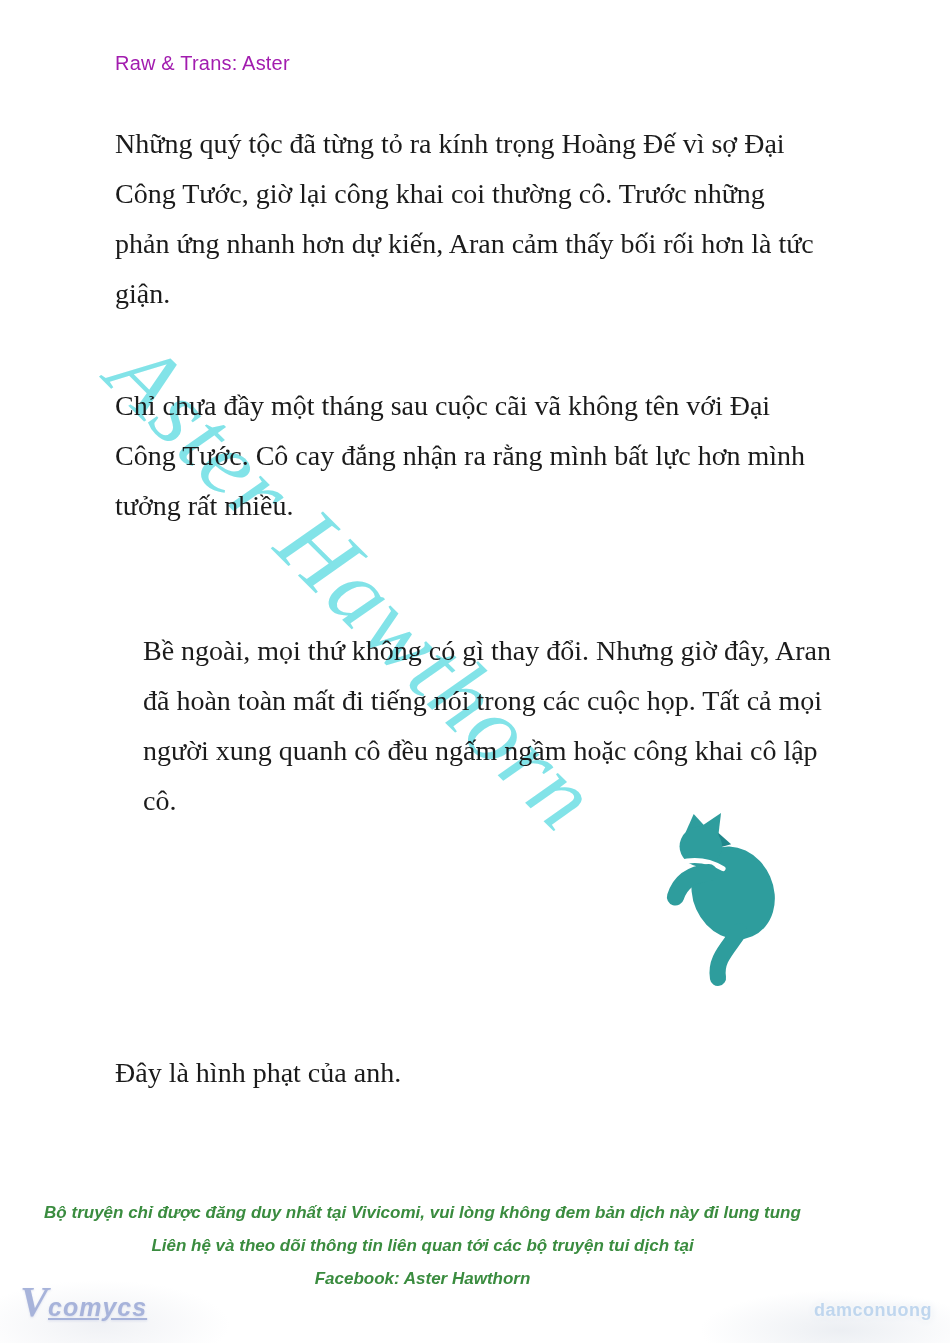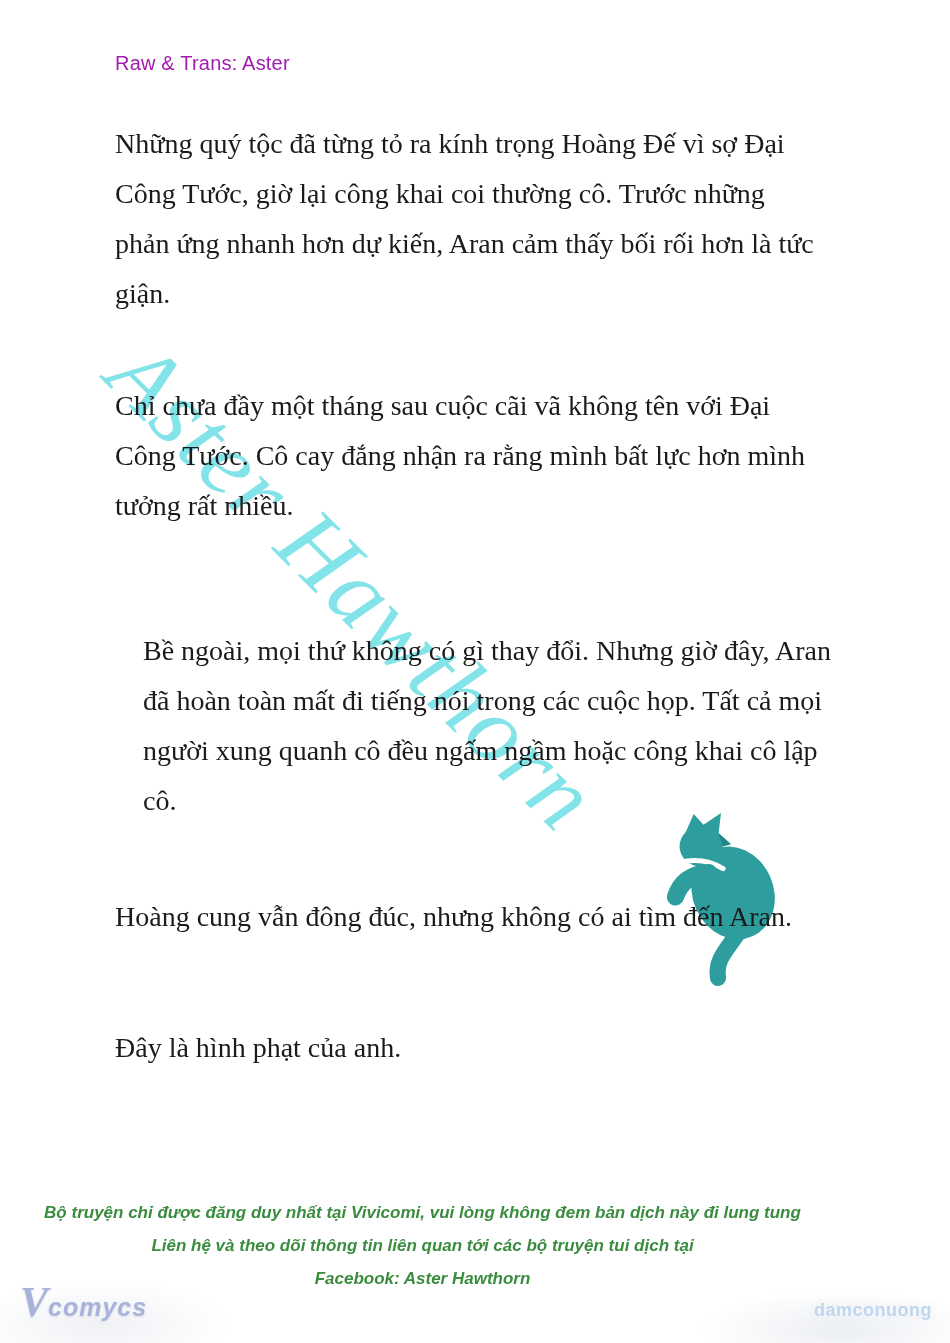--- a/index.html
+++ b/index.html
@@ -36,21 +36,21 @@
   .para{
     position:absolute;left:115px;width:760px;
     font-size:28px;line-height:50px;color:#1b1b1b;
     white-space:pre-line;
     z-index:2;
   }
   .p0{top:119px;}
   .p1{top:381px;}
   .p2{top:626px;margin-left:28px;}
   .p3{top:892px;}
-  .p4{top:1023px;}
+  .p4{top:1048px;}
   .footer{
     position:absolute;left:0;top:1196px;width:845px;
     text-align:center;
     font-family:"Liberation Sans","DejaVu Sans",sans-serif;
     font-style:italic;font-weight:bold;
     font-size:17px;line-height:33px;color:#3a8c3f;
     z-index:2;
   }
   .vcomycs{
     position:absolute;left:20px;top:1282px;
@@ -59,21 +59,21 @@
     z-index:3;
     text-shadow:0 1px 2px rgba(190,198,225,.5);
     white-space:nowrap;
   }
   .vcomycs .v{
     font-family:"Liberation Serif","DejaVu Serif",serif;
     font-size:42px;font-weight:bold;line-height:40px;
   }
   .vcomycs .rest{
     font-family:"Liberation Sans","DejaVu Sans",sans-serif;
-    font-size:25px;font-weight:bold;letter-spacing:1px;
+    font-size:25px;font-weight:bold;letter-spacing:1px;text-decoration:underline;
   }
   .damconuong{
     position:absolute;right:18px;top:1300px;
     font-family:"Liberation Sans","DejaVu Sans",sans-serif;
     font-size:18px;font-weight:bold;letter-spacing:.5px;
     color:#bfd6ee;
     text-shadow:0 0 5px rgba(255,255,255,.95),0 0 9px #dfe6ee;
     z-index:3;
   }
   .corner-wash{
@@ -122,21 +122,20 @@
 Công Tước, giờ lại công khai coi thường cô. Trước những
 phản ứng nhanh hơn dự kiến, Aran cảm thấy bối rối hơn là tức
 giận.</div>
   <div class="para p1">Chỉ chưa đầy một tháng sau cuộc cãi vã không tên với Đại
 Công Tước. Cô cay đắng nhận ra rằng mình bất lực hơn mình
 tưởng rất nhiều.</div>
   <div class="para p2">Bề ngoài, mọi thứ không có gì thay đổi. Nhưng giờ đây, Aran
 đã hoàn toàn mất đi tiếng nói trong các cuộc họp. Tất cả mọi
 người xung quanh cô đều ngấm ngầm hoặc công khai cô lập
 cô.</div>
-  <div class="para p3">Hoàng cung vẫn đông đúc, nhưng không có ai tìm đến Aran.</div>
   <div class="para p4">Đây là hình phạt của anh.</div>
 
   <div class="footer">
     <div>Bộ truyện chỉ được đăng duy nhất tại Vivicomi, vui lòng không đem bản dịch này đi lung tung</div>
     <div>Liên hệ và theo dõi thông tin liên quan tới các bộ truyện tui dịch tại</div>
     <div>Facebook: Aster Hawthorn</div>
   </div>
 
   <div class="vcomycs"><span class="v">V</span><span class="rest">comycs</span></div>
 

